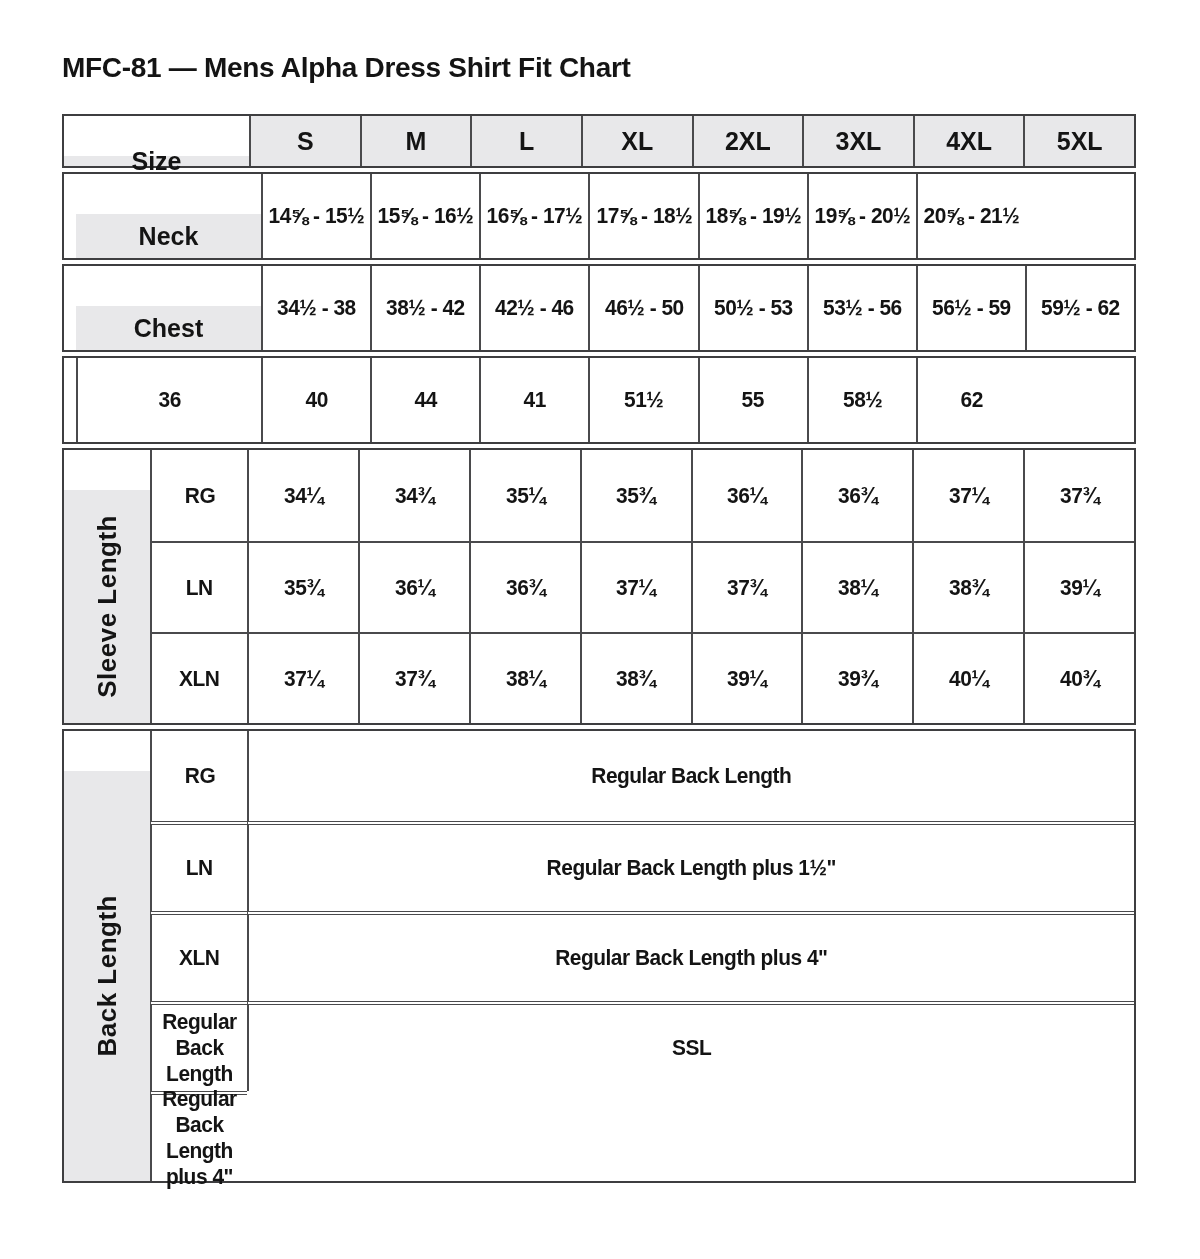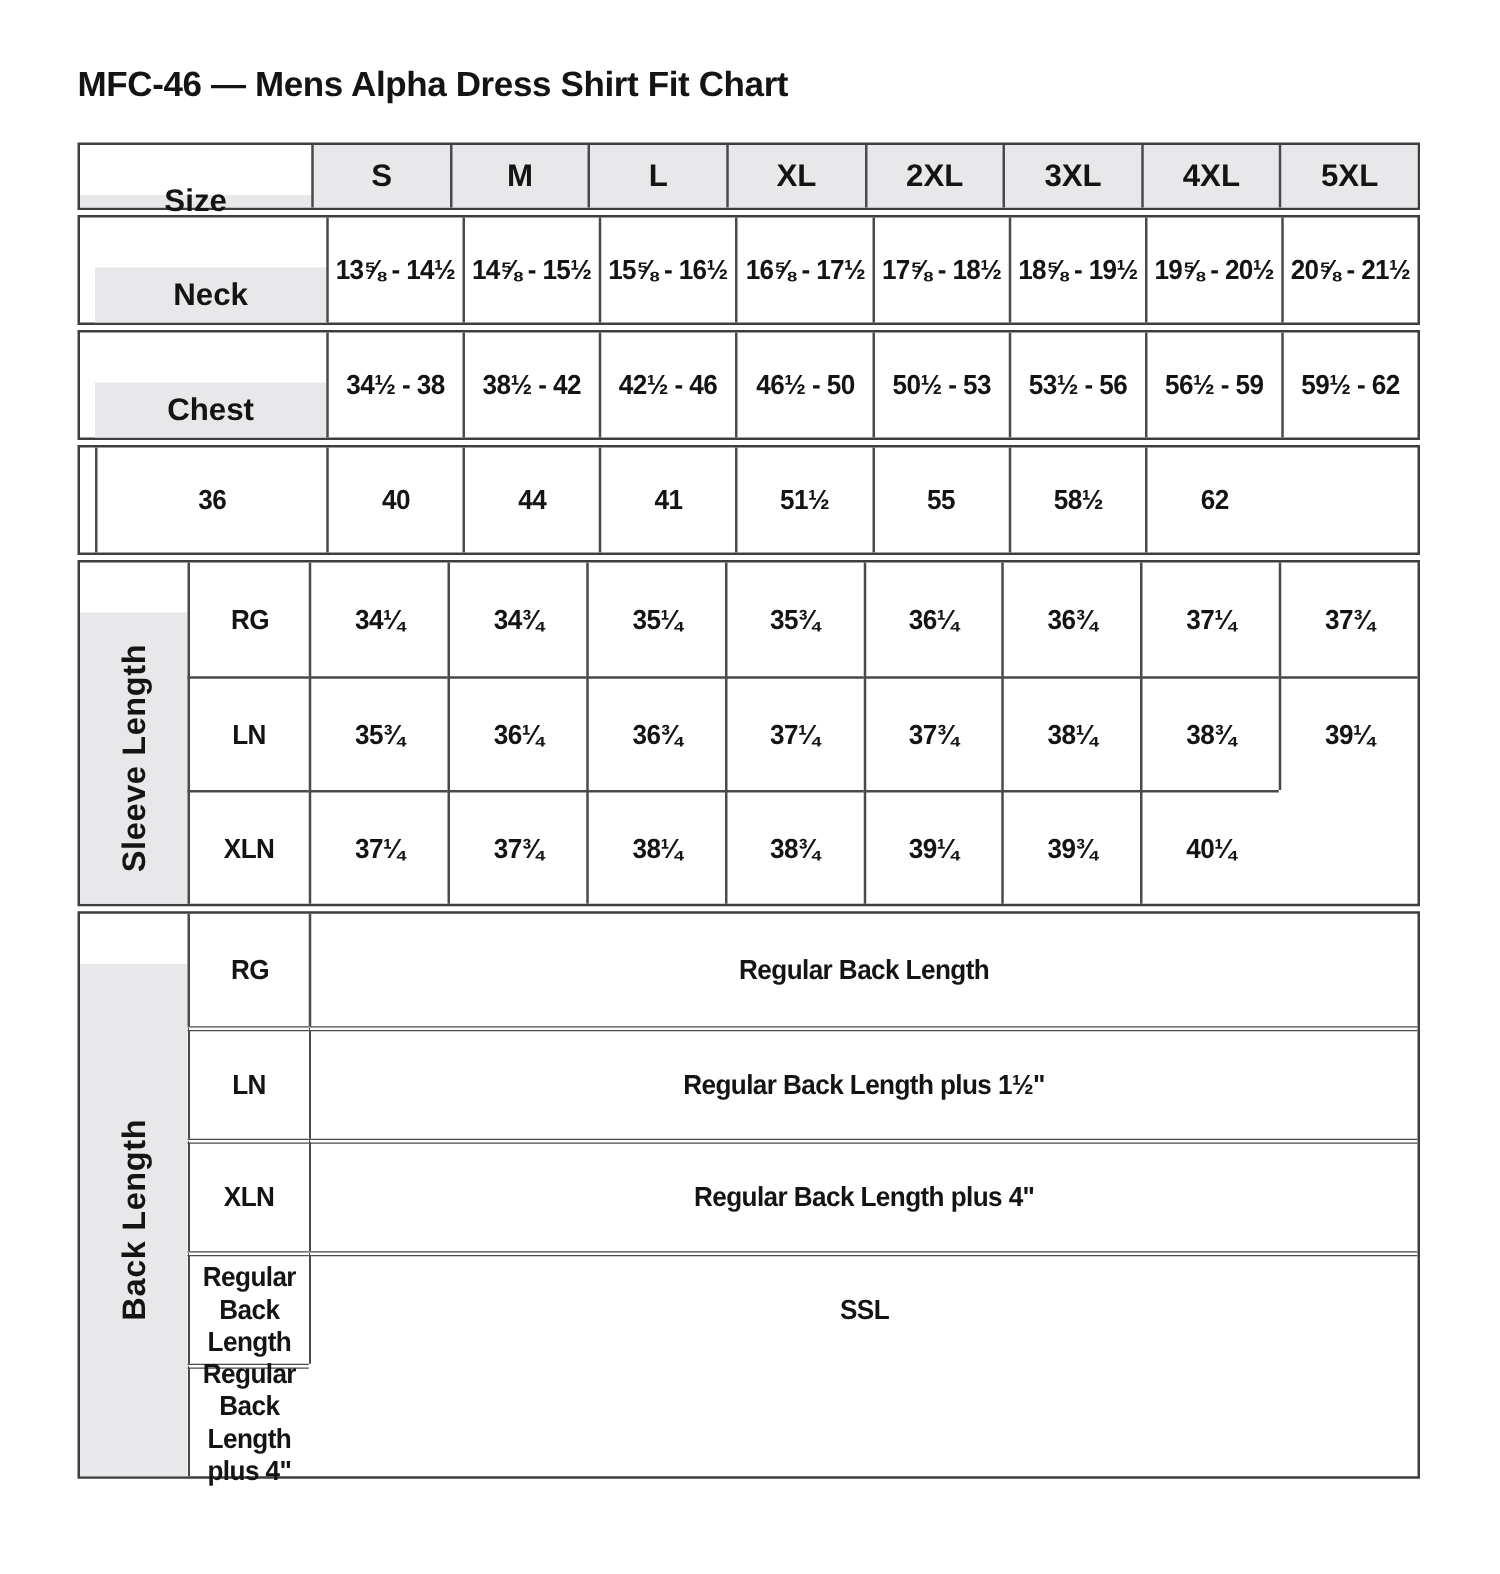--- a/index.html
+++ b/index.html
@@ -73,42 +73,39 @@
   .span3{grid-row:1/4;}
   .span5{grid-row:1/6;}
   .rsep{border-top:2px solid var(--line);}
   .dsep{border-top:4px double var(--line);}
 </style>
 </head>
 <body>
 
 <div class="page">
 
-  <div class="title">MFC-46 — Mens Alpha Dress Shirt Fit Chart</div>
+  <div class="title">MFC-81 — Mens Alpha Dress Shirt Fit Chart</div>
 
   <div class="fit-table">
 
     <div class="band cols-main h50">
       <div class="cell first gray hdr">Size</div>
       <div class="cell gray hdr">S</div>
       <div class="cell gray hdr">M</div>
       <div class="cell gray hdr">L</div>
       <div class="cell gray hdr">XL</div>
       <div class="cell gray hdr">2XL</div>
       <div class="cell gray hdr">3XL</div>
       <div class="cell gray hdr">4XL</div>
       <div class="cell gray hdr">5XL</div>
     </div>
 
     <div class="band cols-main h84">
       <div class="cell first gray rowlab">Neck</div>
       <div class="cell">
-          <span class="num">13⅝ - 14½</span>
-        </div>
-      <div class="cell">
           <span class="num">14⅝ - 15½</span>
         </div>
       <div class="cell">
           <span class="num">15⅝ - 16½</span>
         </div>
       <div class="cell">
           <span class="num">16⅝ - 17½</span>
         </div>
       <div class="cell">
           <span class="num">17⅝ - 18½</span>
@@ -257,20 +254,23 @@
         </div>
       <div class="cell rsep">
           <span class="num">39¼</span>
         </div>
       <div class="cell rsep">
           <span class="num">39¾</span>
         </div>
       <div class="cell rsep">
           <span class="num">40¼</span>
         </div>
+      <div class="cell rsep">
+          <span class="num">40¾</span>
+        </div>
     </div>
 
     <div class="band cols-back h90">
       <div class="cell first gray vlabel span5">
         <span>Back Length</span>
       </div>
 
       <div class="cell">
           <span class="fit">RG</span>
         </div>

